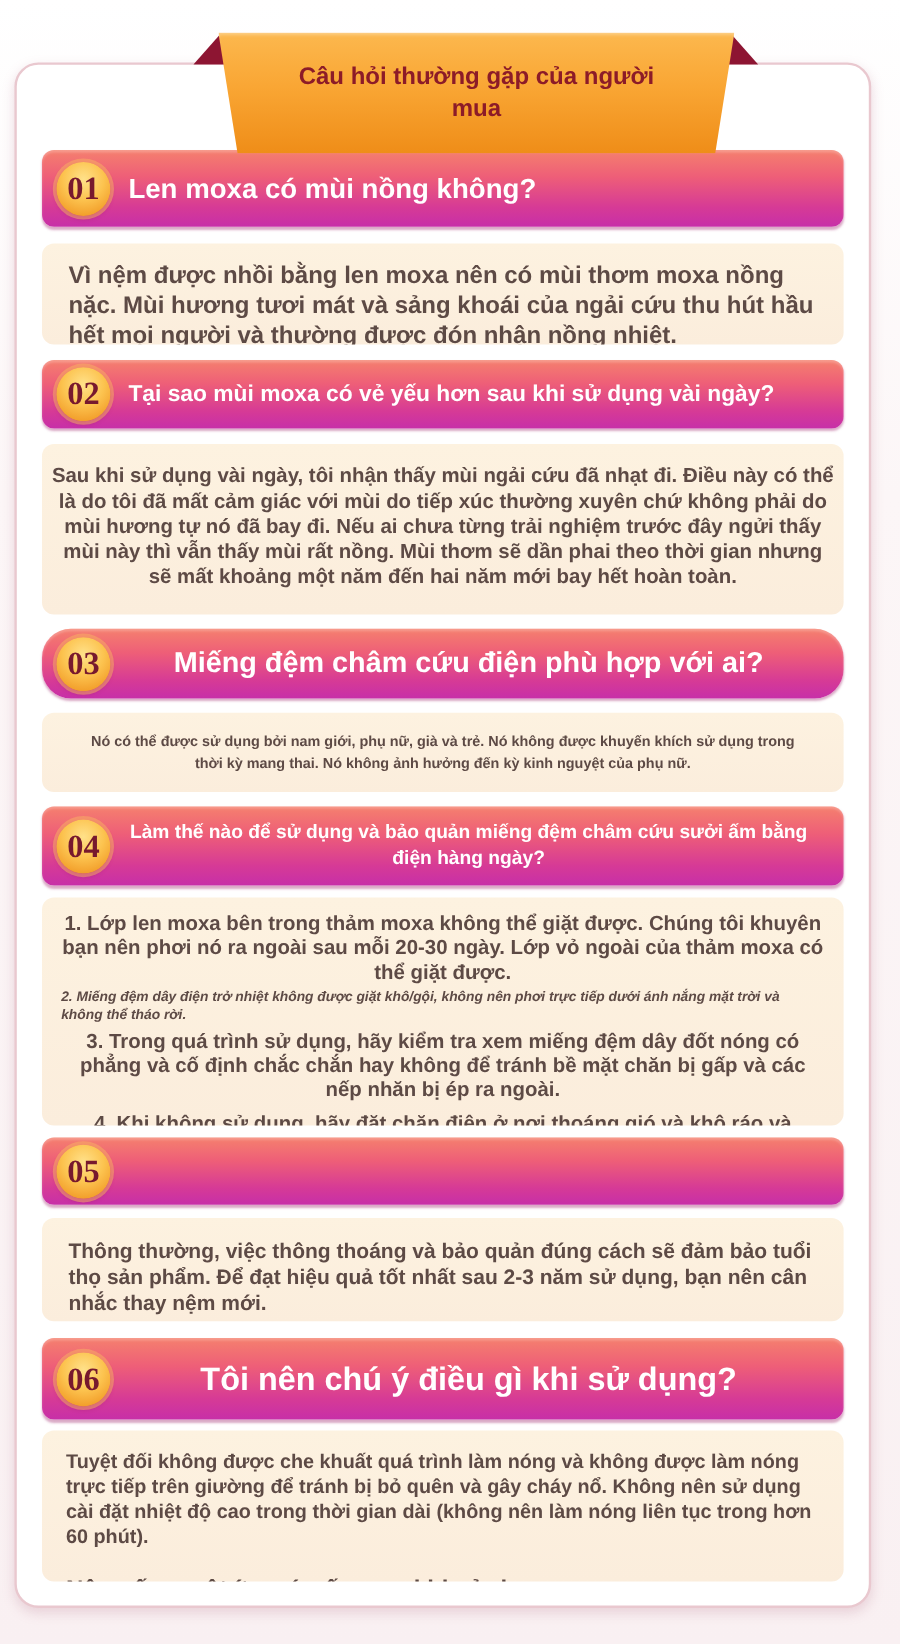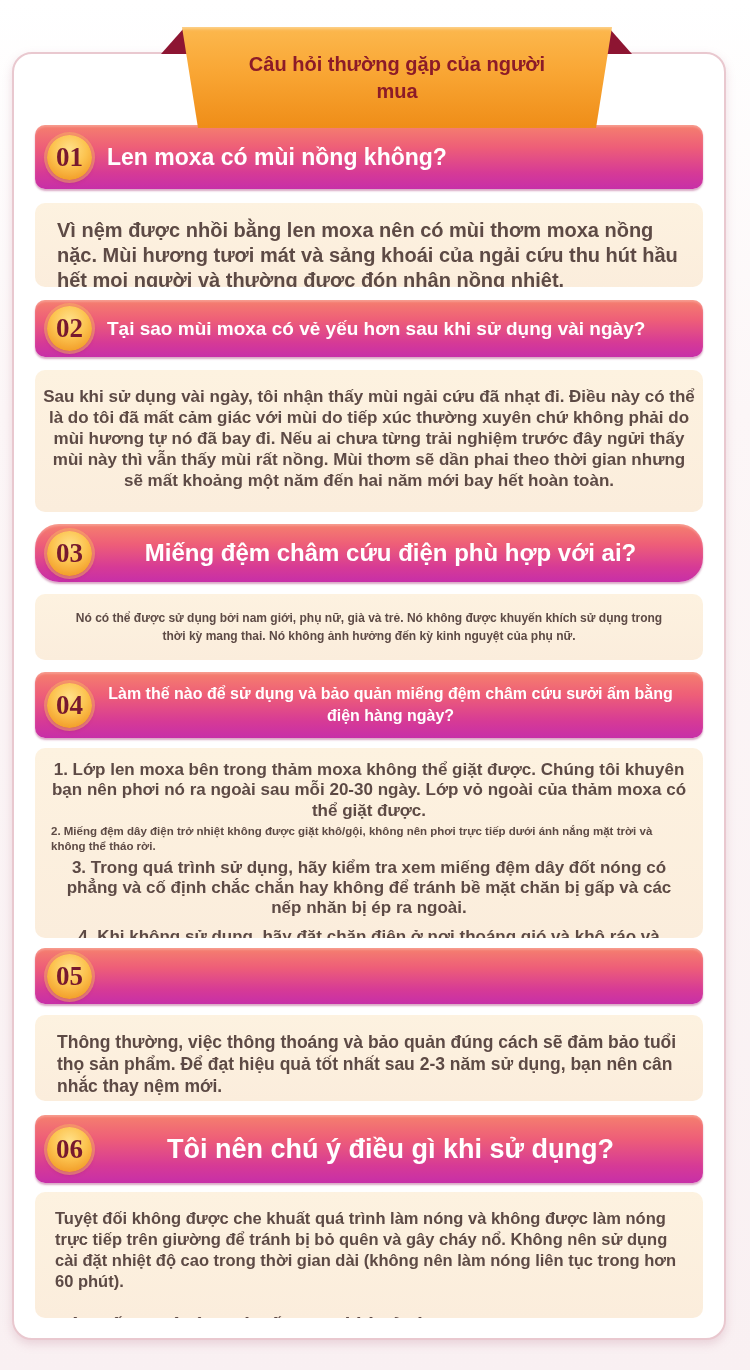--- a/index.html
+++ b/index.html
@@ -85,21 +85,21 @@
     color:#5d4a45; font-weight:bold;
     box-sizing:border-box;
     overflow:hidden;
   }
   .a1 { margin-top:14px; height:84px;  padding:15px 22px 0; font-size:20px;   line-height:1.24; }
   .a2 { margin-top:13px; height:142px; padding:16px 8px 0;  font-size:17px;   line-height:1.24; text-align:center; }
   .a3 { margin-top:12px; height:66px;  padding:0 30px;      font-size:12px;   line-height:1.5;  text-align:center; display:flex; align-items:center; }
   .a4 { margin-top:10px; height:190px; padding:12px 16px 0; }
   .a4 p { margin:0; }
   .a4 .big   { font-size:17px;   line-height:1.2;  margin-bottom:3px;text-align:center; }
-  .a4 .small { font-size:11.5px; line-height:1.28; margin-bottom:4px; }
+  .a4 .small { font-size:11.5px; line-height:1.28; margin-bottom:4px;font-style:italic; }
   .a4 .last  { margin-top:8px; }
   .a5 { margin-top:11px; height:86px;  padding:16px 22px 0; font-size:17.5px; line-height:1.27; }
   .a6 { margin-top:9px;  height:126px; padding:16px 20px 0; font-size:16.5px; line-height:1.27; }
   .a6 p { margin:0; }
   .a6 .note { font-size:20px; margin-top:21px; }
 </style>
 </head>
 <body>
 
 <div class="page">

